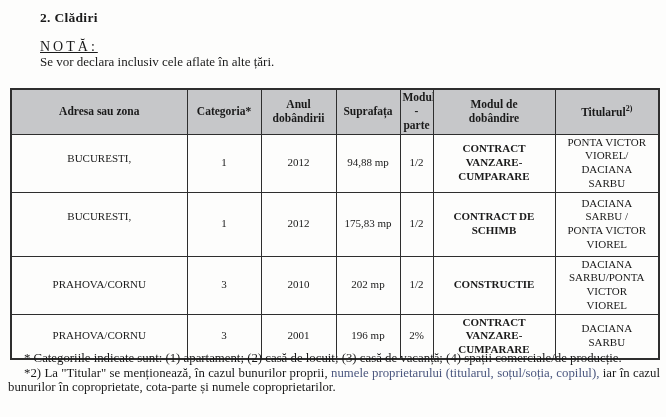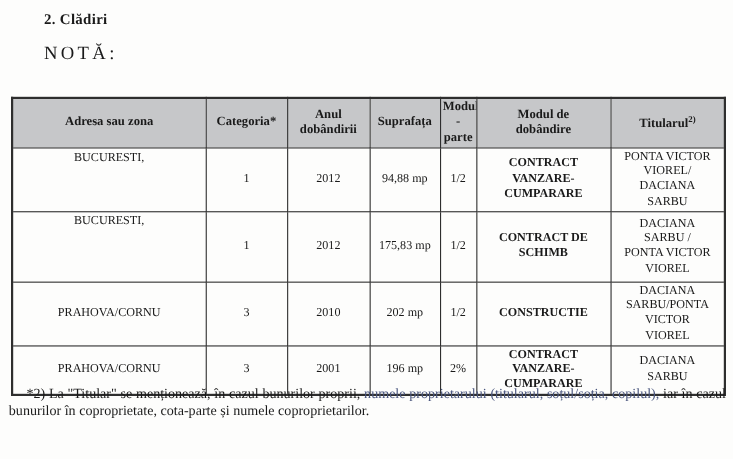--- a/index.html
+++ b/index.html
@@ -22,21 +22,21 @@
   }
   .doc { position: relative; width: 666px; height: 303px; }
 
   .section-title {
     position: absolute; left: 40px; top: 10px;
     font-size: 13.5px; font-weight: bold;
     letter-spacing: 0.3px;
   }
   .note-label {
     position: absolute; left: 40px; top: 39px;
-    font-size: 17px; letter-spacing: 3px;
+    font-size: 14px; letter-spacing: 3px; text-decoration: underline;
   }
   .note-text {
     position: absolute; left: 40px; top: 54px;
     font-size: 13px;
   }
 
   table.decl {
     position: absolute; left: 10px; top: 88px;
     width: 648px;
     border-collapse: collapse;
@@ -76,21 +76,21 @@
   tr.r0 td { height: 53px; }
   tr.r1 td { height: 64px; }
   tr.r2 td { height: 54px; }
   tr.r3 td { height: 42px; }
 
   td.adresa {
     text-align: left;
     padding-left: 4px;
     font-size: 11.5px;
   }
-  tr.r0 td.adresa, tr.r1 td.adresa { vertical-align: top; padding-top: 2px; }
+  tr.r0 td.adresa, tr.r1 td.adresa { vertical-align: top; padding-top: 17px; }
   td.suprafata { font-size: 11.5px; }
   td.anul, td.categoria { font-size: 11.5px; }
   td.titular { font-size: 10.5px; line-height: 1.3; }
   td.modul { font-size: 11px; font-weight: bold; }
 
   .footnotes {
     position: absolute; left: 8px; top: 351px;
     width: 652px;
     font-size: 12.8px;
     line-height: 1.14;
@@ -102,20 +102,21 @@
   }
   .fn-accent { color: var(--footnote-accent); }
 </style>
 </head>
 <body>
 
 <div class="doc">
 
   <div class="section-title">2. Clădiri</div>
   <div class="note-label">NOTĂ:</div>
+  <div class="note-text">Se vor declara inclusiv cele aflate în alte țări.</div>
 
   <table class="decl">
     <colgroup>
       <col class="c-adresa">
         <col class="c-categoria">
         <col class="c-anul">
       <col class="c-suprafata">
         <col class="c-cota">
         <col class="c-modul">
         <col class="c-titular">
@@ -184,16 +185,17 @@
         <td class="modul">CONTRACT
 VANZARE-
 CUMPARARE</td>
         <td class="titular">DACIANA
 SARBU</td>
       </tr>
     </tbody>
   </table>
 
   <div class="footnotes">
+    <p>* Categoriile indicate sunt: (1) apartament; (2) casă de locuit; (3) casă de vacanță; (4) spații comerciale/de producție.</p>
     <p><span>*2) La "Titular" se menționează, în cazul bunurilor proprii, </span><span class="fn-accent">numele proprietarului (titularul, soțul/soția, copilul),</span><span> iar în cazul bunurilor în coproprietate, cota-parte și numele coproprietarilor.</span></p>
   </div>
 
 </div>
 
 </body></html>

